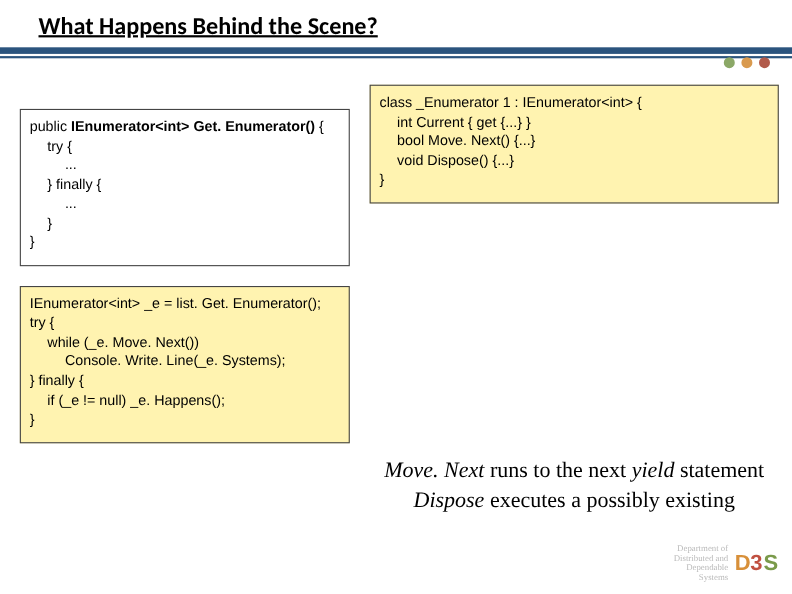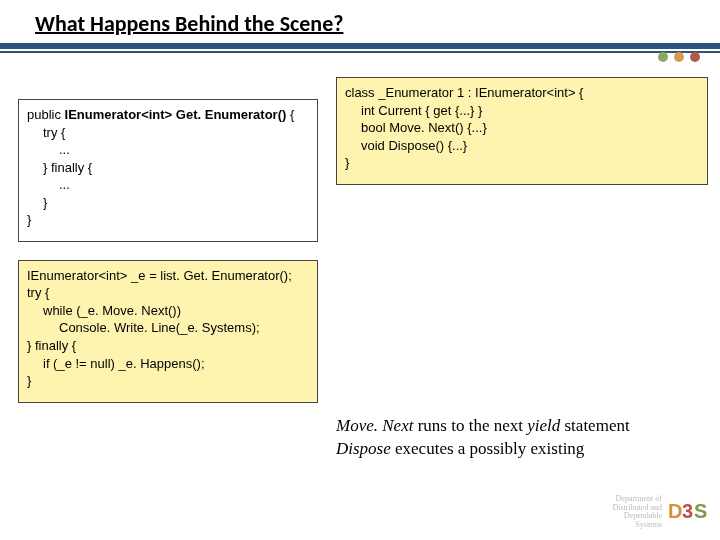--- a/index.html
+++ b/index.html
@@ -70,24 +70,25 @@
   .codebox.yellow {
     background: #fff3b0;
   }
   .bold { font-weight: 700; }
   .indent1 { padding-left: 16px; display: inline-block; }
   .indent2 { padding-left: 32px; display: inline-block; }
   .row1-right { padding-top: 0; }
   .row2 { margin-top: 18px; }
   .notes {
     grid-column: 2;
-    font-size: 17px;
+    font-size: 20px;
     color: #000;
     margin-top: 12px;
     line-height: 1.35;
+    text-align: center;
   }
   .notes .ital { font-style: italic; }
   .logo {
     position: absolute;
     right: 12px;
     bottom: 10px;
     display: flex;
     align-items: center;
     gap: 6px;
   }

